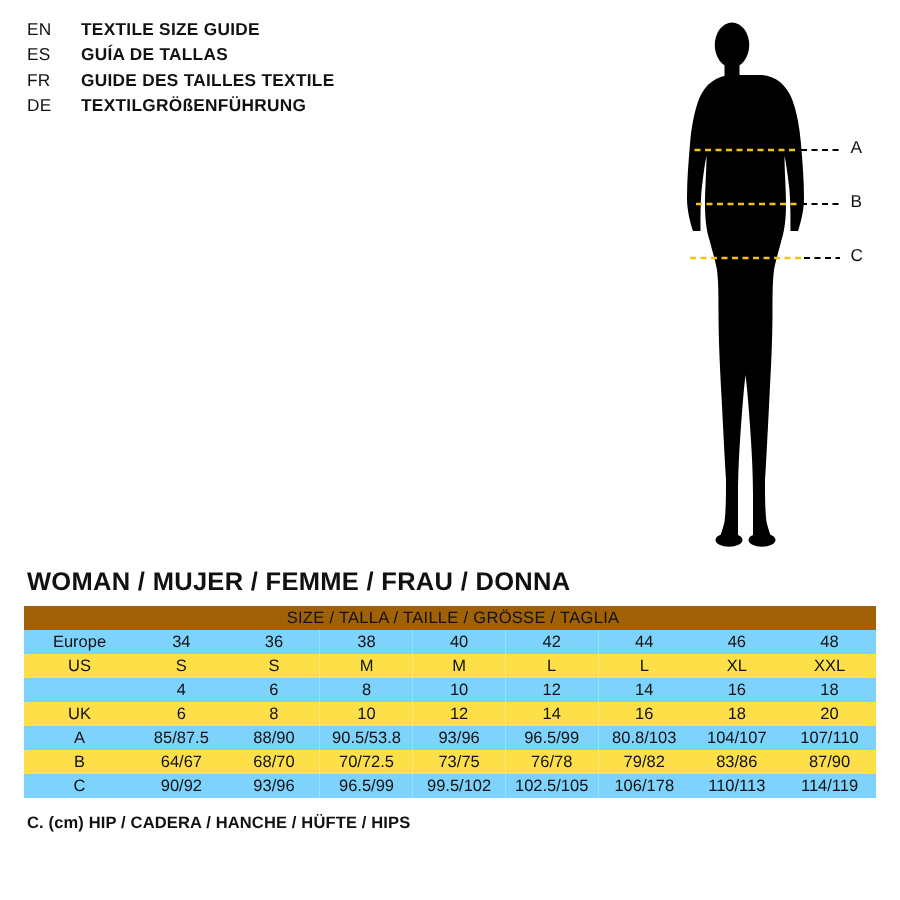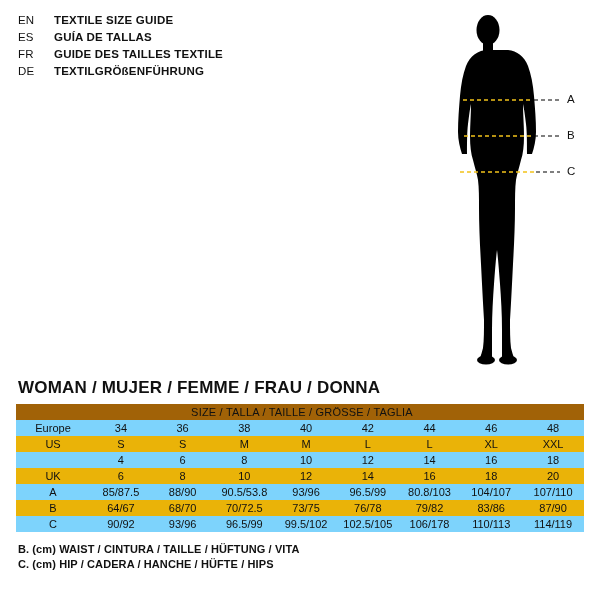--- a/index.html
+++ b/index.html
@@ -97,21 +97,21 @@
     font-size: 11px;
     letter-spacing: 0.2px;
   }
   .row-head td.head-label {
     padding-left: 4px;
   }
   .row-grey td {
     background: #7dd3fc;
   }
   .row-white td {
-    background: #eab308;
+    background: #fde047;
   }
   td.lbl {
     text-align: left;
     padding-left: 4px;
   }
   col.c-label { width: 74px; }
   col.c-val { width: 61.7px; }
 
   
   .notes {
@@ -326,17 +326,16 @@
           <td>102.5/105</td>
           <td>106/178</td>
           <td>110/113</td>
           <td>114/119</td>
         </tr>
       </tbody>
     </table>
   </div>
 
   <div class="notes">
-    <div class="note-row">B. (cm) WAIST / CINTURA / TAILLE / HÜFTUNG / VITA</div>
     <div class="note-row">C. (cm) HIP / CADERA / HANCHE / HÜFTE / HIPS</div>
   </div>
 
 </div>
 
 </body></html>

